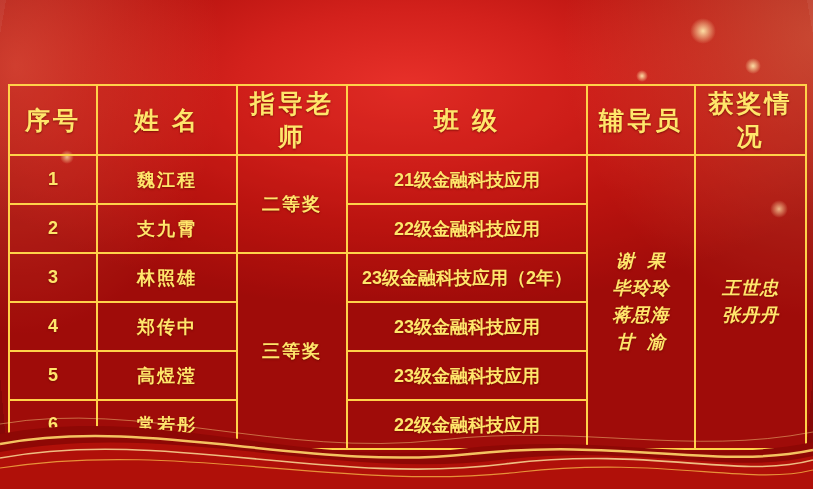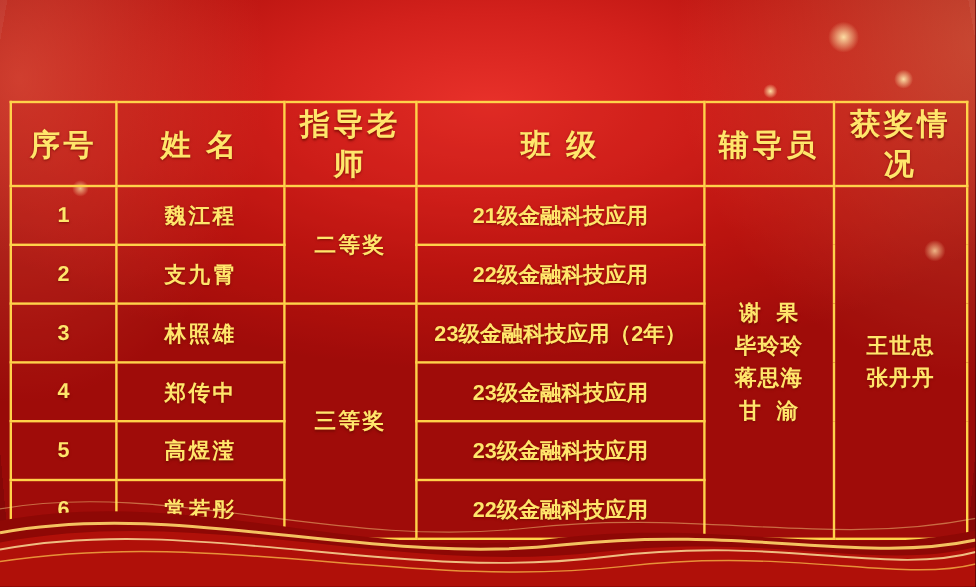--- a/index.html
+++ b/index.html
@@ -105,21 +105,21 @@
   }
   td.idx { font-size: 19px; }
   td.name { font-size: 19px; letter-spacing: 2px; font-family: Liberation Mono, monospace; }
   td.prize { font-size: 19px; letter-spacing: 2px; }
   td.cls { font-size: 17px; letter-spacing: 0px; }
   td.adviser, td.teacher {
     font-size: 19px;
     line-height: 1.5;
     letter-spacing: 1px;
   }
-  .stack span { display: block; white-space: pre; }
+  .stack span { display: block; white-space: pre; font-style: italic; }
   .col-idx     { width: 88px; }
   .col-name    { width: 140px; }
   .col-prize   { width: 110px; }
   .col-class   { width: 240px; }
   .col-adviser { width: 108px; }
   .col-teacher { width: 111px; }
 </style>
 </head>
 <body>
 

